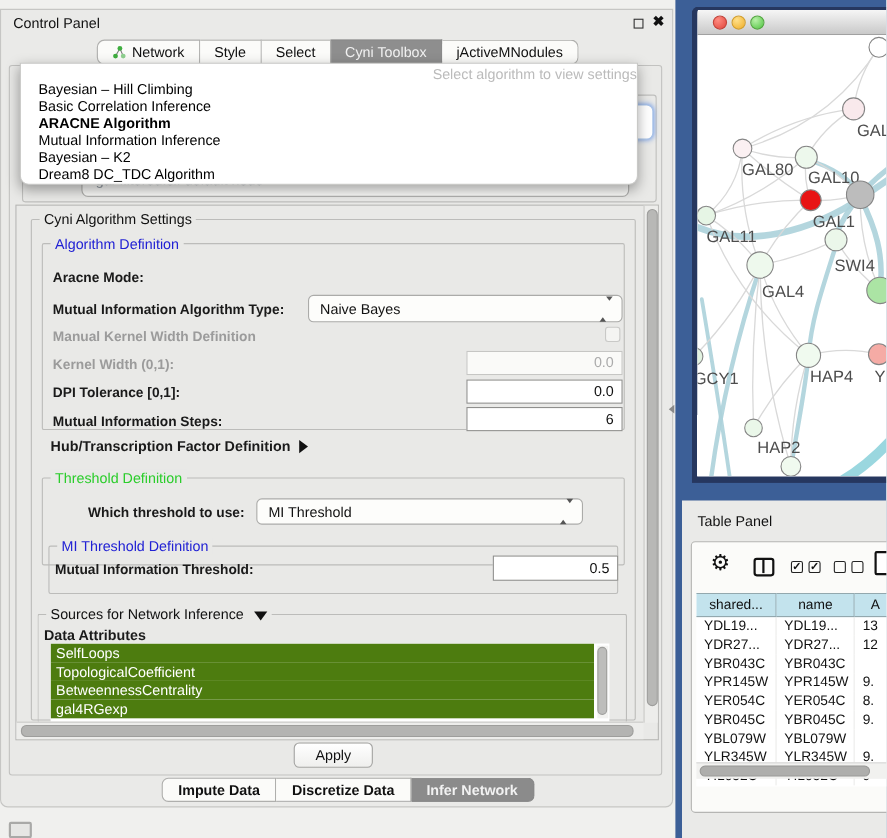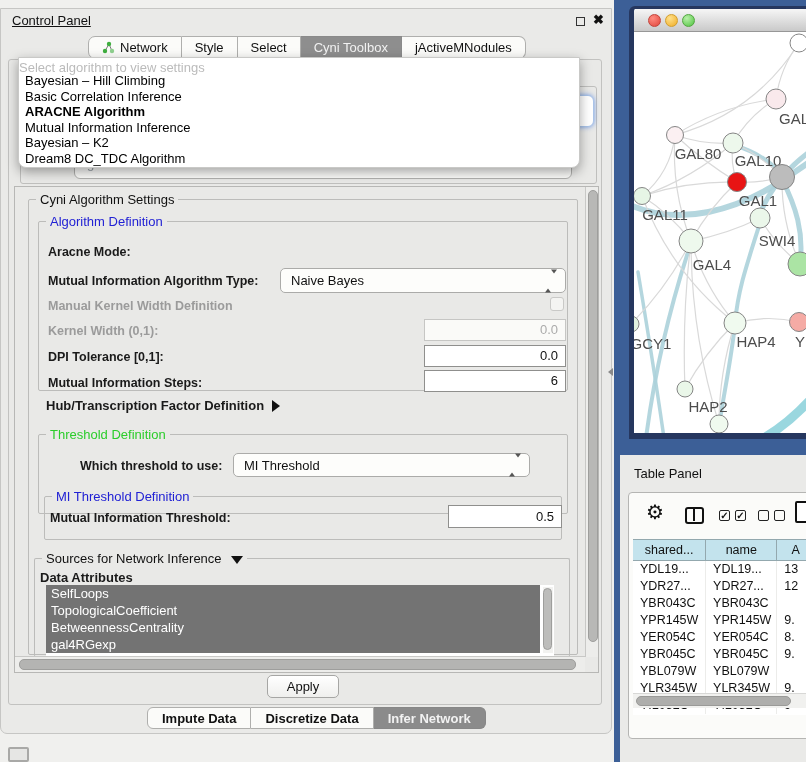--- a/index.html
+++ b/index.html
@@ -5,21 +5,21 @@
   * { margin:0; padding:0; box-sizing:border-box; }
   html,body { width:806px; height:762px; }
   body { font-family:"Liberation Sans", sans-serif; font-size:13px; color:#1a1a1a; }
   #app { position:relative; width:806px; height:762px; overflow:hidden; background:#F0F0EE; }
 
   
   .left-bg { position:absolute; left:0; top:0; width:614px; height:762px; background:#F0F0EE; }
   .cp-window { position:absolute; left:0; top:8px; width:612px; height:726px; background:#EAEAE8;
                border:1px solid #C6C6C4; border-radius:0 0 7px 7px; }
   .cp-titlebar { position:absolute; left:0; top:8px; width:612px; height:26px; }
-  .cp-title { position:absolute; left:12px; top:5px; font-size:13px; color:#111;text-decoration:underline; }
+  .cp-title { position:absolute; left:12px; top:5px; font-size:13px; color:#111; }
   .float-icon { position:absolute; right:27px; top:9px; width:9px; height:9px; border:1.6px solid #333; }
   .close-icon { position:absolute; right:8px; top:4px; font-size:13px; font-weight:bold; color:#111; }
 
   .cp-tabs { position:absolute; left:88px; top:36px; height:23px; display:flex; }
   .cp-tabs .tab { display:flex; align-items:center; padding:0 13px; background:#FBFBF9; color:#111;
                   border:1px solid #AFAFAD; border-left:none; font-size:13px; height:23px; white-space:nowrap; }
   .cp-tabs .tab:first-child { border-left:1px solid #AFAFAD; border-radius:7px 0 0 7px;justify-content:space-between; }
   .cp-tabs .tab:last-child { border-radius:0 7px 7px 0; }
   .cp-tabs .tab.selected { background:#8E8E8E; color:#F2F2F2; border-color:#8A8A8A; }
   .net-glyph { width:13px; height:13px; margin-right:5px; }
@@ -32,22 +32,22 @@
                  border:1px solid #BFBFBD; border-radius:3px; }
   .focus-combo { position:absolute; left:554px; top:95px; width:40px; height:32px; background:#fff;
                  border:1px solid #A9C3E8; border-radius:6px; box-shadow:0 0 5px rgba(90,140,230,.85); }
   .ghost-combo { position:absolute; left:74px; top:149px; width:498px; height:30px; background:#FCFCFA;
                  border:1px solid #B1B1AF; border-radius:6px; line-height:28px; padding-left:12px;
                  color:#98A0A8; font-size:13px; }
 
   
   .popup { position:absolute; left:18px; top:57px; width:562px; height:111px; background:#fff;
            border:1px solid #C9C9C7; border-radius:0 0 8px 8px; box-shadow:0 4px 12px rgba(0,0,0,.35); z-index:9; }
-  .popup-placeholder { text-align:left; color:#BBBBBB; font-size:13px; padding-top:2px; height:15px; }
-  .popup-item { height:15.5px; line-height:15.5px; padding-left:6px; font-size:13px; color:#000; white-space:nowrap; }
+  .popup-placeholder { text-align:right; color:#BBBBBB; font-size:13px; padding-top:2px; height:15px; }
+  .popup-item { height:15.5px; line-height:15.5px; padding-left:16px; font-size:13px; color:#000; white-space:nowrap; }
   .popup-item.bold { font-weight:bold; }
 
   
   .scrollpane { position:absolute; left:14px; top:186px; width:585px; height:487px;
                 border:1px solid #B7B7B5; background:#E9E9E7; }
   .vscroll { position:absolute; left:585px; top:187px; width:13px; height:470px; background:#EDEDEB;
              border-left:1px solid #C8C8C6; }
   .vscroll .thumb { position:absolute; left:1.5px; top:3px; width:10px; height:452px; background:#B8B8B6;
                     border:1px solid #9E9E9C; border-radius:5px; }
   .hscroll { position:absolute; left:15px; top:656px; width:570px; height:16px; background:#EDEDEB;
@@ -73,21 +73,21 @@
   .tfield.dis { background:#FAFAF8; border-color:#C6C6C4; color:#ABABAB; }
   .checkbox { position:absolute; width:14px; height:14px; border:1px solid #C9C9C7; border-radius:3px; background:#F4F4F2; }
 
   .expander { position:absolute; left:46px; top:398px; font-size:13px; font-weight:600; color:#1a1a1a; display:flex; align-items:center; }
   .tri-right { display:inline-block; width:0; height:0; border-top:6px solid transparent; border-bottom:6px solid transparent;
                border-left:8px solid #111; margin-left:8px; }
   .tri-down { display:inline-block; width:0; height:0; border-left:6px solid transparent; border-right:6px solid transparent;
               border-top:8px solid #111; margin-left:6px; vertical-align:middle; }
 
   .attr-list { position:absolute; left:46px; top:585px; width:508px; height:72px; background:#fff; overflow:hidden; }
-  .attr-item { width:494px; height:17px; line-height:17px; padding-left:5px; background:#737373; color:#fff; font-size:13px; white-space:nowrap; }
+  .attr-item { width:494px; height:17px; line-height:17px; padding-left:5px; background:#4d7c0f; color:#fff; font-size:13px; white-space:nowrap; }
   .attr-scroll { position:absolute; right:1px; top:2px; width:10px; height:66px; background:#F2F2F0; }
   .attr-scroll .thumb { position:absolute; left:0; top:1px; width:9px; height:62px; background:#BDBDBB; border:1px solid #9E9E9C; border-radius:5px; }
 
   .apply-btn { position:absolute; left:267px; top:675px; width:72px; height:23px; border:1px solid #A6A6A4;
                border-radius:5px; background:linear-gradient(#FFFFFF,#EFEFED); font-size:13px; color:#111;
                display:flex; align-items:center; justify-content:center; z-index:4; }
 
   .bottom-tabs { position:absolute; left:147px; top:707px; height:22px; display:flex; z-index:4; }
   .bottom-tabs .tab { display:flex; align-items:center; padding:0 14px; background:#FBFBF9; color:#111;
                       border:1px solid #AFAFAD; border-left:none; font-size:13px; height:22px; white-space:nowrap;font-weight:bold; }

